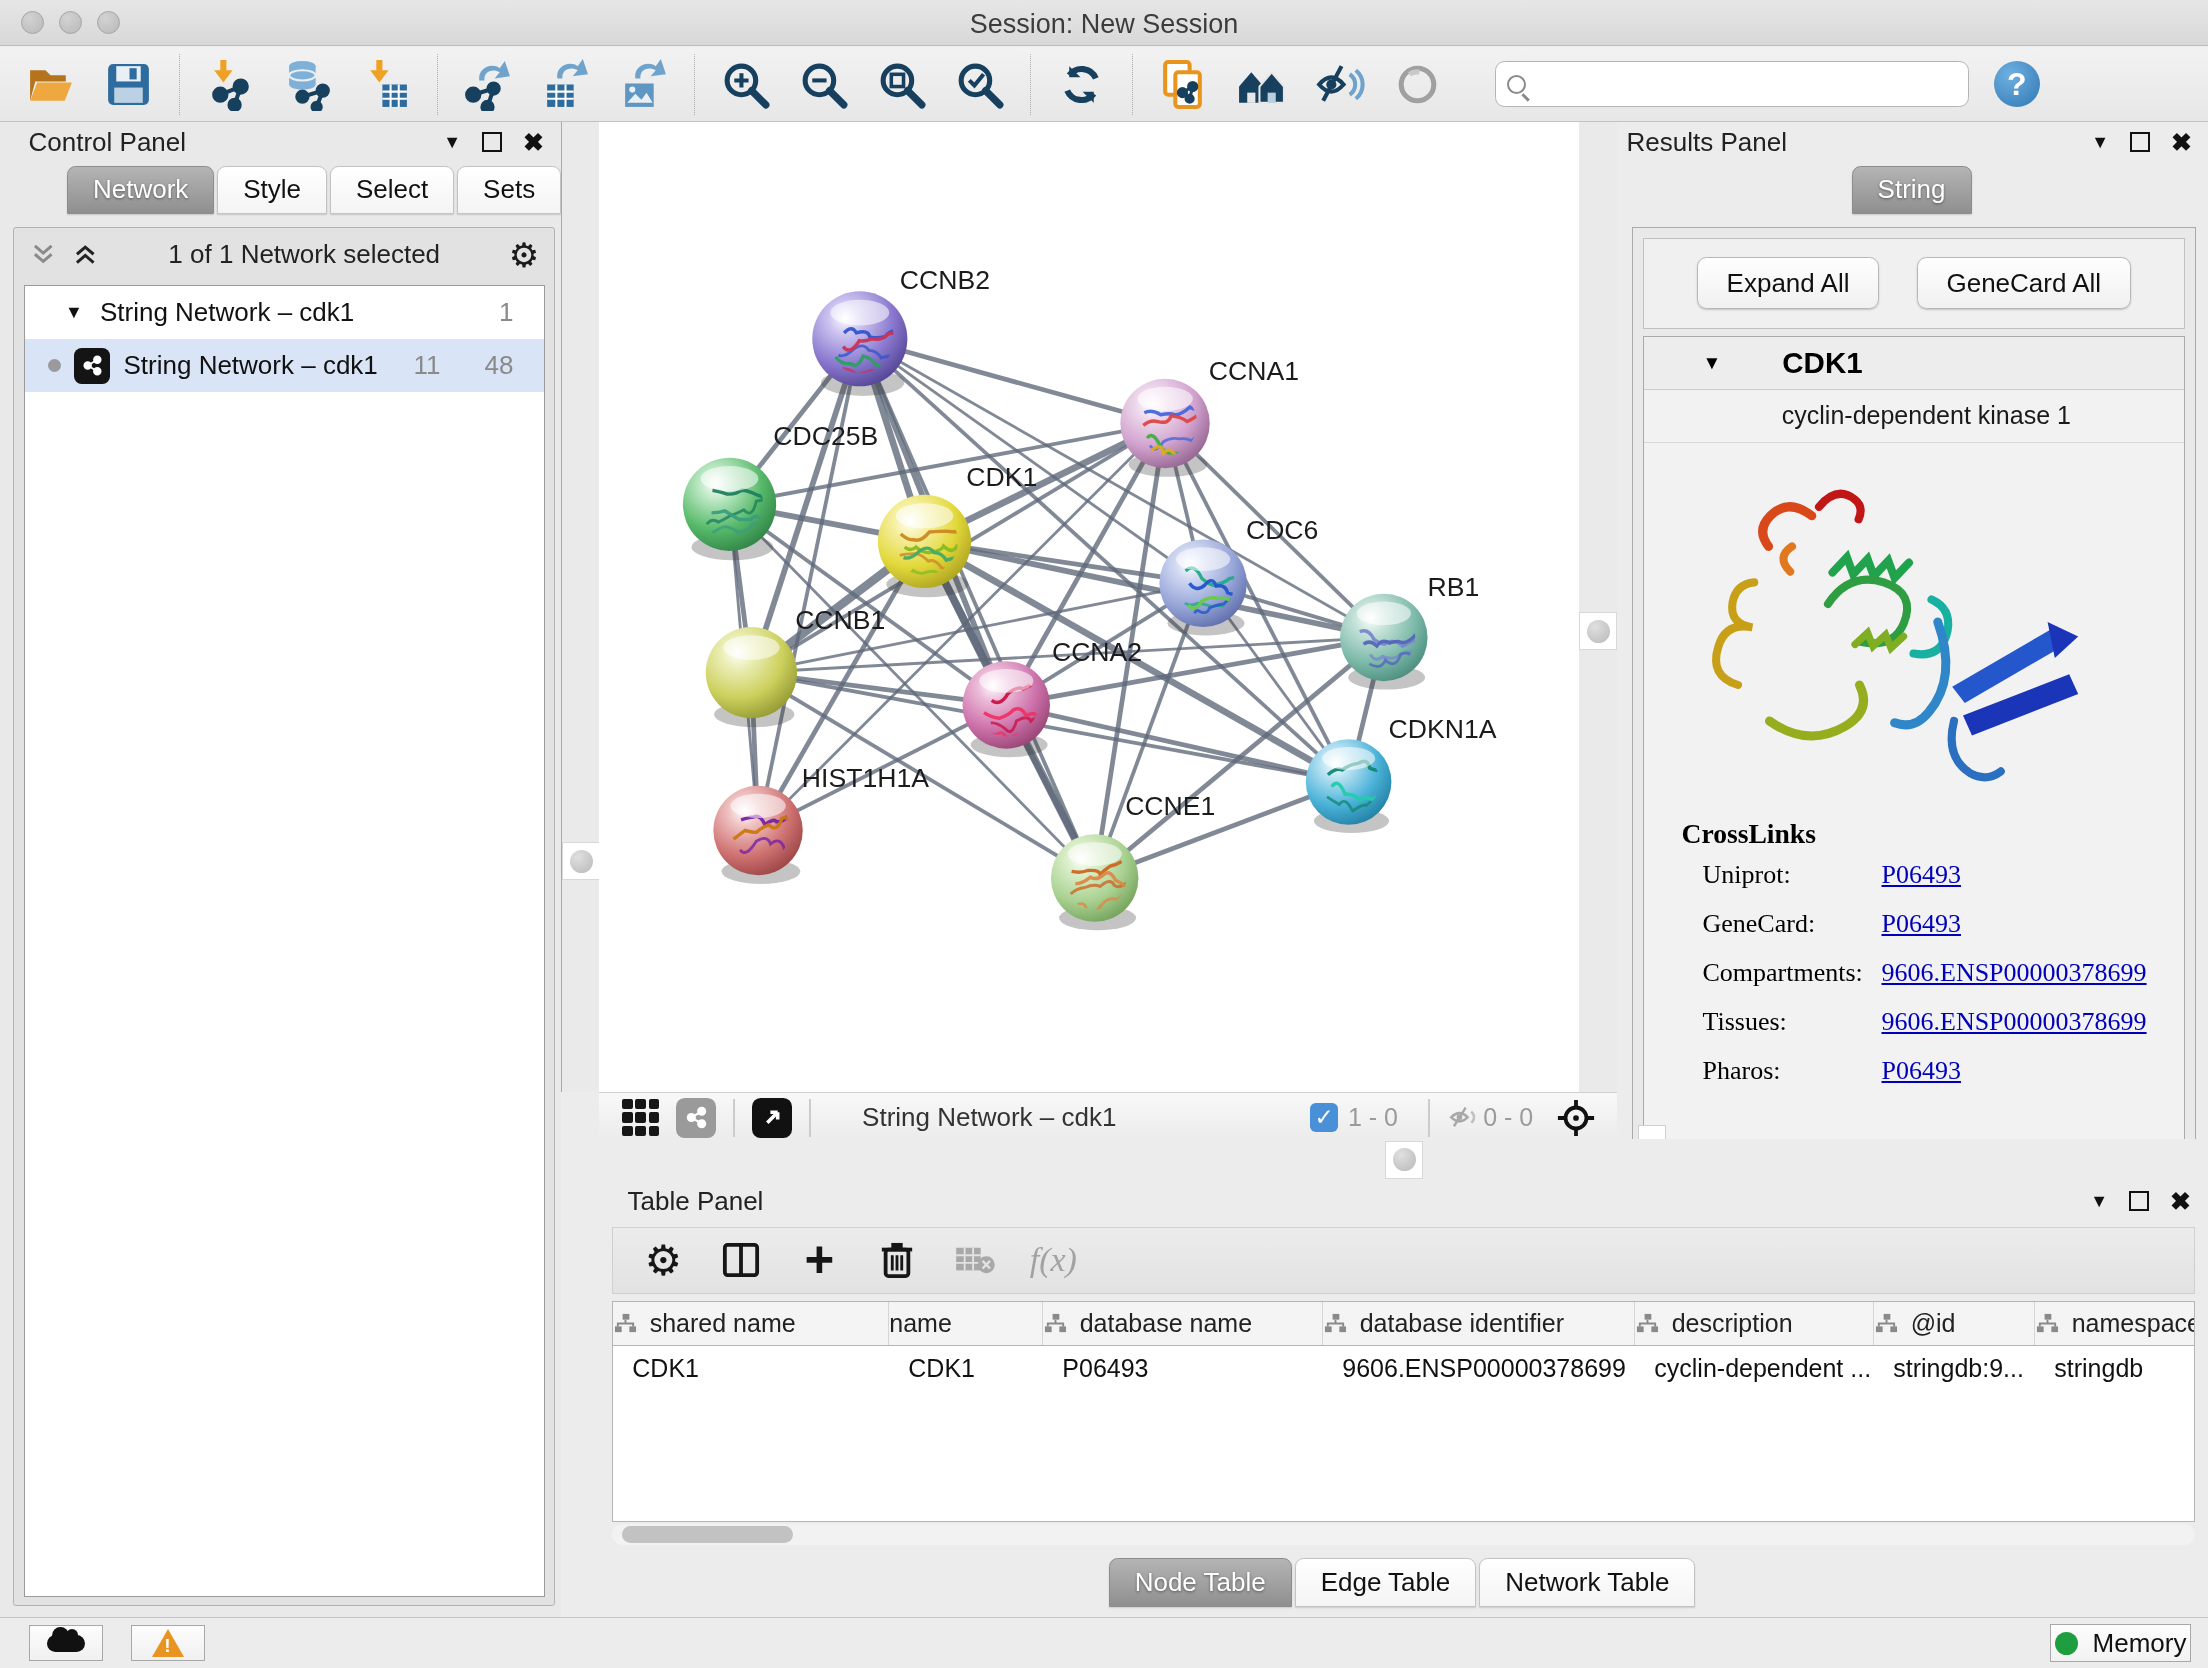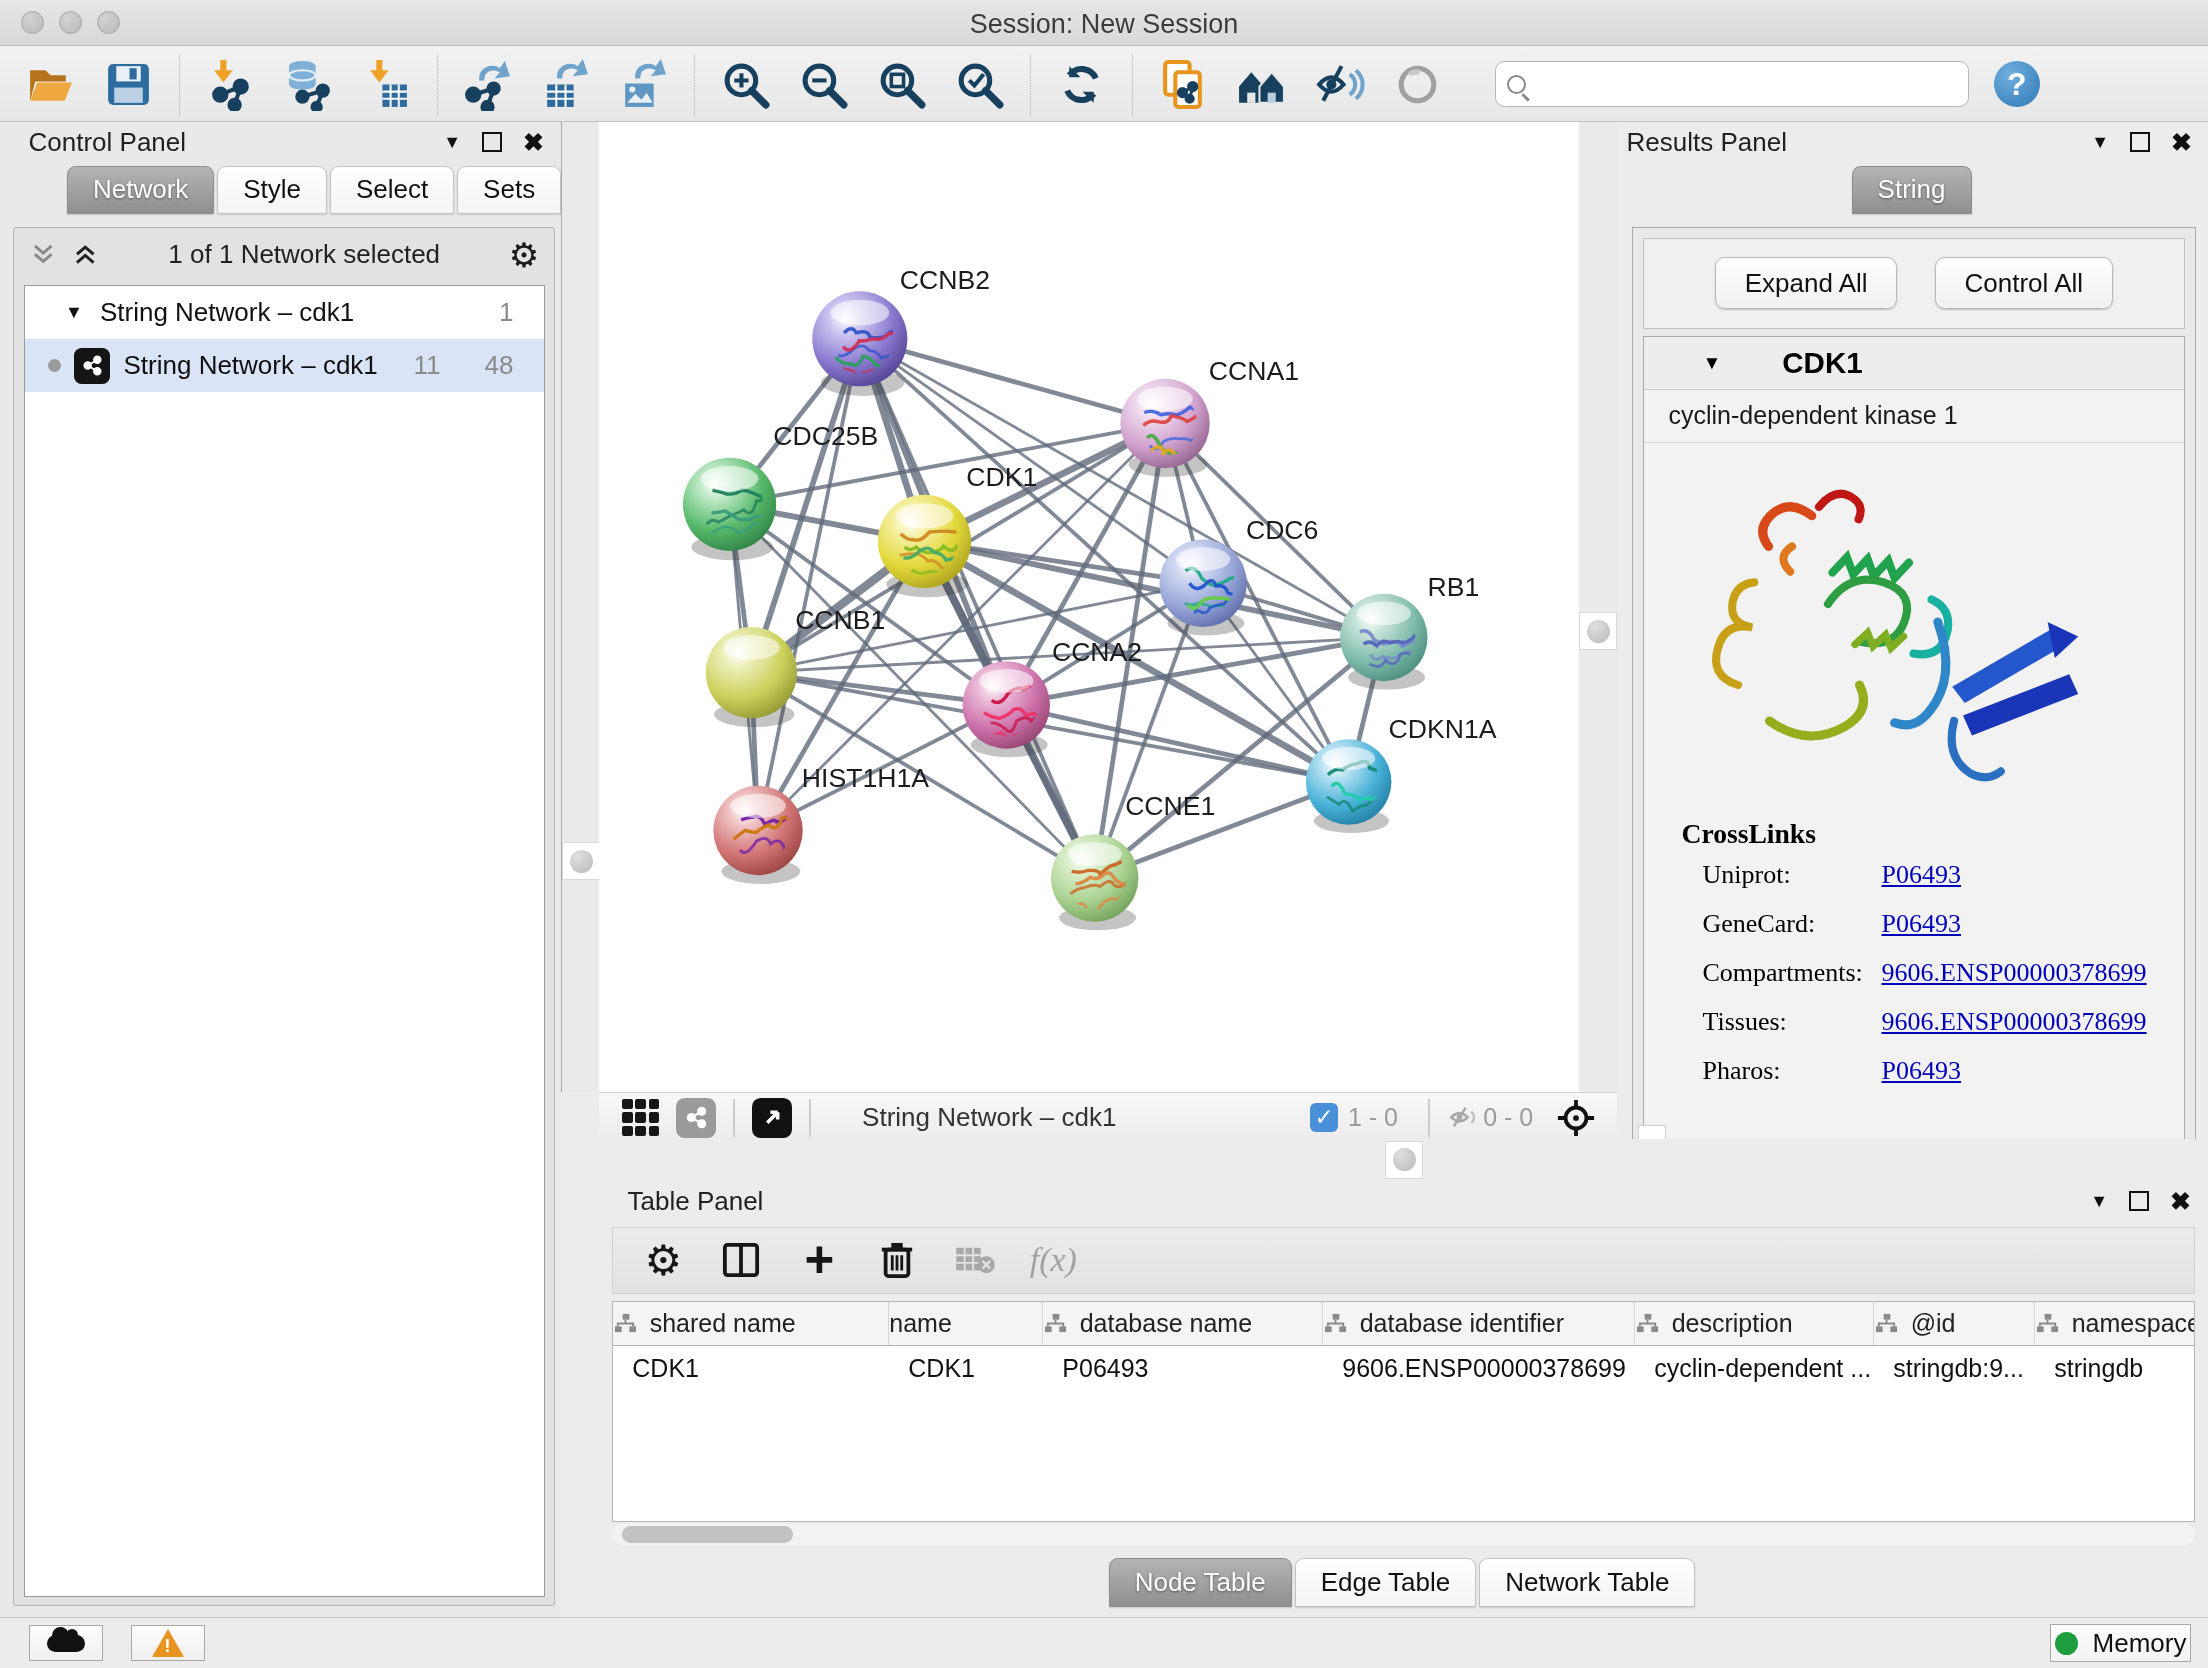--- a/index.html
+++ b/index.html
@@ -107,21 +107,21 @@
   .rp-box { position:absolute; left:15px; right:13.3px; top:105px; bottom:5.7px;
     border:1px solid #aaa; background:#e9e9e9; padding:9.5px; }
   .rp-buttons { border:1px solid #c0c0c0; background:#f0f0f0; height:91px;
     display:flex; align-items:center; justify-content:center; gap:38px; }
   .btn { font-size:26px; color:#111; background:linear-gradient(#ffffff,#f0f0f0);
     border:1px solid #b8b8b8; border-radius:9.5px; padding:9.5px 28.5px; box-shadow:0 1px 1.9px rgba(0,0,0,.2);}
   .rp-entry { margin-top:7.6px; border:1px solid #aaa; background:#f2f2f2; height:807px; position:relative;}
   .rp-entry-head { height:53px; display:flex; align-items:center; border-bottom:1px solid #ccc; background:#ededed;}
   .rp-entry-head .tri { font-size:19px; margin:0 61px 0 59px; }
   .rp-entry-head .nm { font-size:29.5px; font-weight:bold; }
-  .rp-desc { font-size:25px; color:#1a1a1a; padding:11.4px 0 11.4px 25px; border-bottom:1px solid #d8d8d8;}
+  .rp-desc { font-size:25px; color:#1a1a1a; padding:11.4px 0 11.4px 25px; border-bottom:1px solid #d8d8d8;text-align:center;}
   .rp-structure { margin:17px 0 0 28.5px; }
   .rp-cross { font-family:"Liberation Serif", serif; padding:13.3px 0 0 38px; }
   .rp-cross h3 { font-size:27.6px; margin-bottom:9.5px; }
   .xrow { display:flex; font-size:26px; margin-bottom:19px; }
   .xrow .xl { width:200px; padding-left:21px; }
   .xrow a { color:#0000bb; text-decoration:underline; }
   .rp-notch { position:absolute; left:-5.7px; bottom:-5.7px; width:28.5px; height:23px; background:#fff; border:1px solid #d0d0d0;}
 
   
   .table-panel { position:absolute; left:599px; top:1181px; width:1609px; height:436px; background:#ececec; }
@@ -750,21 +750,21 @@
         <span class="ph-box"></span>
         <span class="ph-x">✖</span>
       </span>
     </div>
     <div class="tabstrip">
       <div class="tab active">String</div>
     </div>
     <div class="rp-box">
       <div class="rp-buttons">
         <button class="btn">Expand All</button>
-        <button class="btn">Control All</button>
+        <button class="btn">GeneCard All</button>
       </div>
       <div class="rp-entry">
         <div class="rp-entry-head">
           <span class="tri">▼</span>
           <span class="nm">CDK1</span>
         </div>
         <div class="rp-desc">cyclin-dependent kinase 1</div>
         <svg class="rp-structure" width="438" height="342" viewBox="0 0 460 380">
           <g fill="none" stroke-linecap="round">
             <path d="M60 250 q-32 -10 -22 -42 q8 -28 38 -22 q-26 -4 -22 -28 q4 -20 24 -22" stroke="#c8a018" stroke-width="9"></path>

